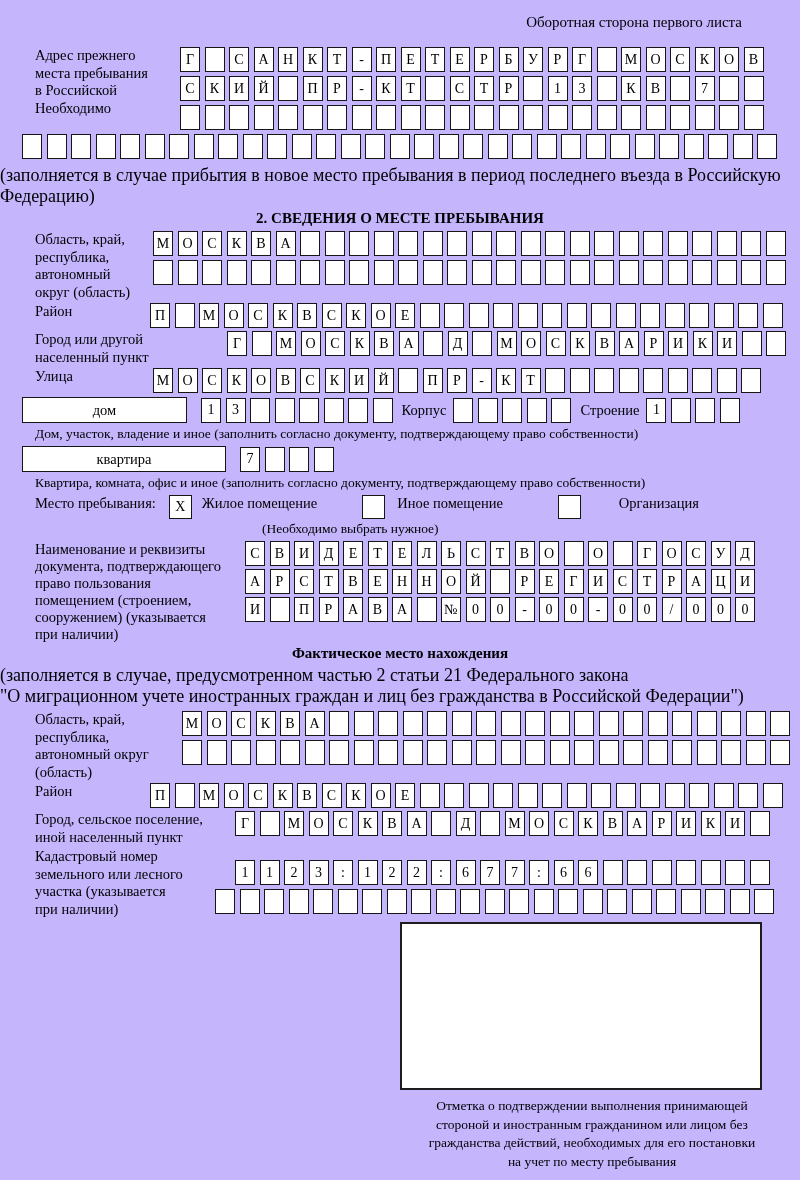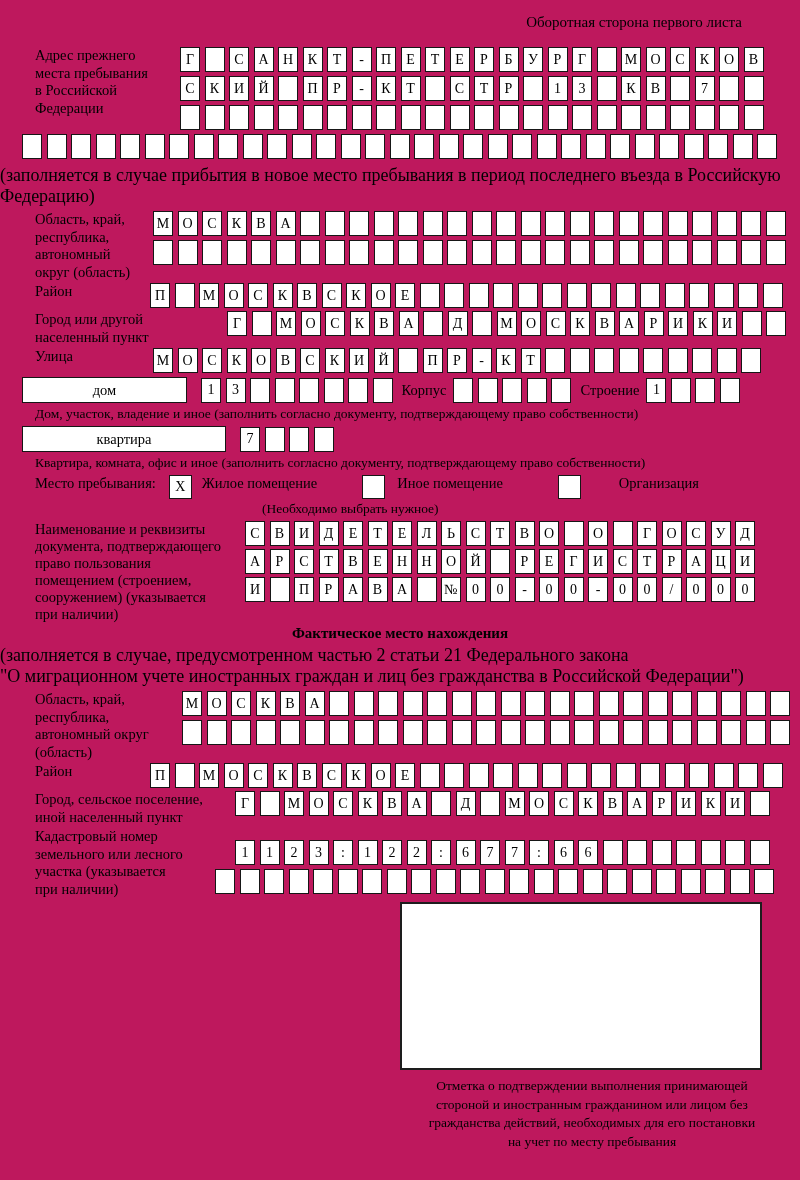--- a/index.html
+++ b/index.html
@@ -1,18 +1,18 @@
 <!DOCTYPE html>
 <html><head>
 <meta charset="utf-8">
 <style>
   html,body{margin:0;padding:0;background:#ffffff;}
   body{width:800px;height:1180px;overflow:hidden;}
   .page{
-    position:relative;width:800px;height:1180px;background:#be185d;color:#000;
+    position:relative;width:800px;height:1180px;background:#c4b5fd;color:#000;
     font-family:"Liberation Serif","DejaVu Serif",serif;
   }
   .corner{ text-align:right;padding:14px 58px 0 0;font-size:15px; }
   
   .cells{display:flex;gap:4.5px;flex:none;}
   .cell{
     width:20px;height:25px;border:1.5px solid #161616;box-sizing:border-box;
     display:flex;align-items:center;justify-content:center;
     font-size:14px;line-height:1;flex:none;background:#fff;
   }
@@ -52,21 +52,21 @@
 <body>
 
 <div class="page">
 
   <div class="corner">Оборотная сторона первого листа</div>
 
   <div class="frow" style="margin-top:16px;">
     <div class="lbl w145">Адрес прежнего
 места пребывания
 в Российской
-Федерации</div>
+Необходимо</div>
     <div class="cellcol">
       <div class="cells">
           <div class="cell">Г</div>
           <div class="cell"></div>
           <div class="cell">С</div>
           <div class="cell">А</div>
           <div class="cell">Н</div>
           <div class="cell">К</div>
           <div class="cell">Т</div>
           <div class="cell">-</div>
@@ -169,20 +169,21 @@
       <div class="cell"></div>
       <div class="cell"></div>
       <div class="cell"></div>
       <div class="cell"></div>
       <div class="cell"></div>
       <div class="cell"></div>
       <div class="cell"></div>
     </div>
   <div class="note mt6">(заполняется в случае прибытия в новое место пребывания в период последнего въезда в Российскую Федерацию)</div>
 
+  <div class="h2 mt3">2. СВЕДЕНИЯ О МЕСТЕ ПРЕБЫВАНИЯ</div>
 
   <div class="frow mt4">
     <div class="lbl w118">Область, край,
 республика,
 автономный
 округ (область)</div>
     <div class="cellcol">
       <div class="cells">
           <div class="cell">М</div>
           <div class="cell">О</div>

